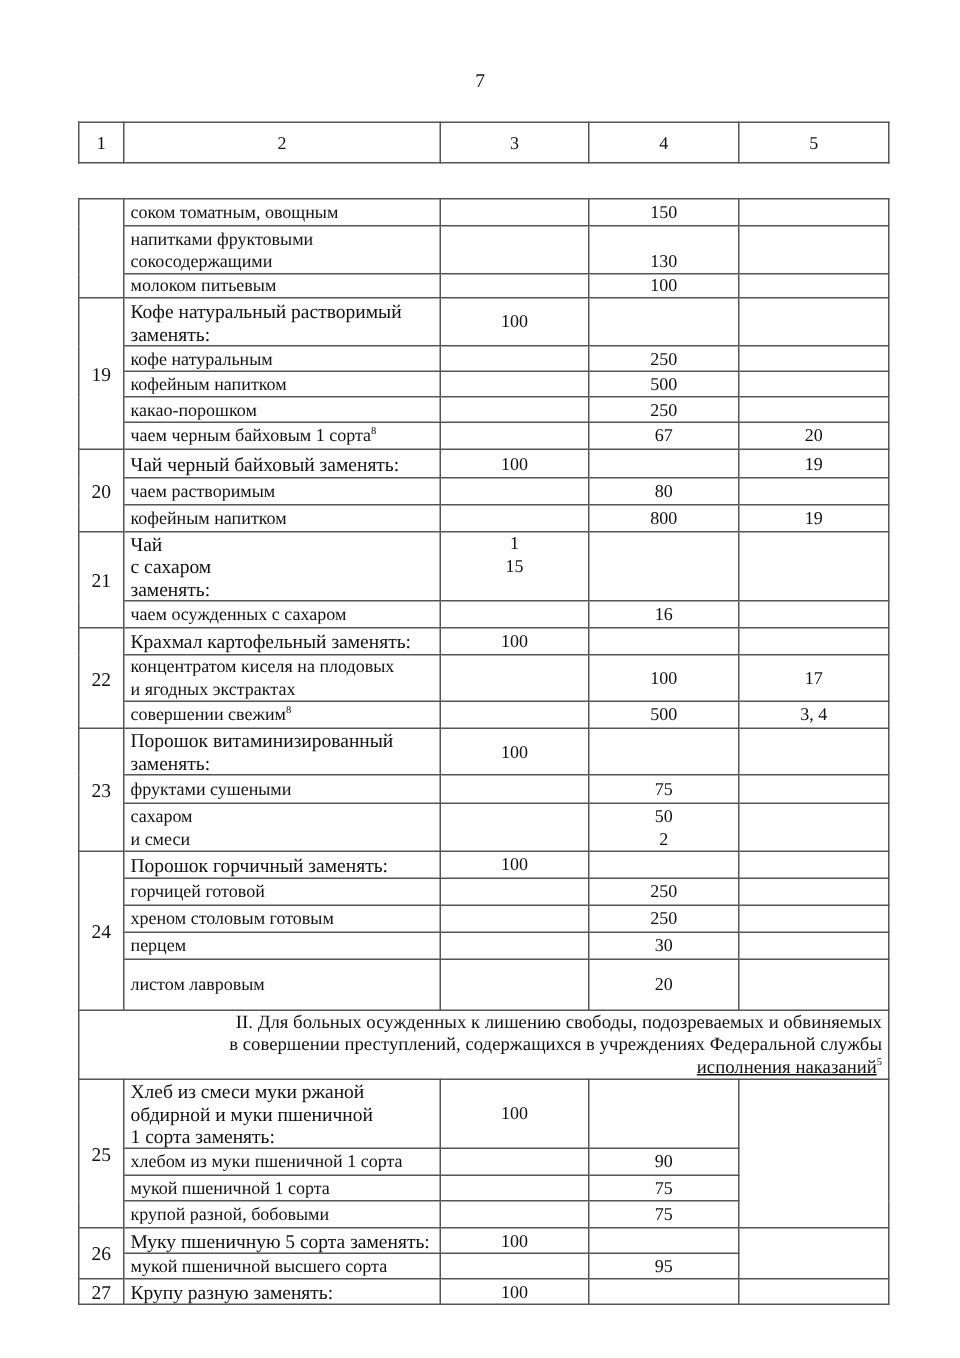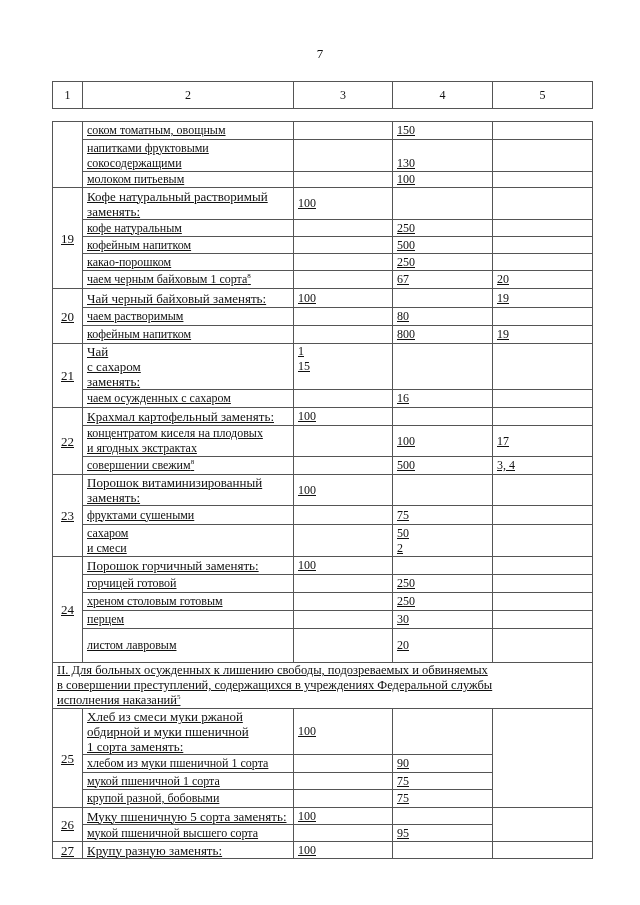--- a/index.html
+++ b/index.html
@@ -3,27 +3,27 @@
 <meta charset="utf-8">
 <style>
   html, body { margin: 0; padding: 0; background: #ffffff; }
   body { width: 640px; height: 905px; position: relative; overflow: hidden;
          font-family: "Liberation Serif", "DejaVu Serif", serif; color: #111; }
   .page-number { position: absolute; top: 46px; left: 0; width: 640px; text-align: center; font-size: 13px; }
   table { border-collapse: collapse; position: absolute; left: 52px; table-layout: fixed; }
   td { border: 1px solid #555; padding: 0 4px; font-size: 12px; line-height: 15px; vertical-align: middle; }
   .hdr { top: 81px; }
   .hdr td { height: 26px; text-align: center; font-size: 12px; }
-  .body { top: 121px; text-decoration: underline; }
+  .body { top: 132px; }
   col.c1 { width: 30px; } col.c2 { width: 211px; } col.c3 { width: 99px; } col.c4 { width: 100px; } col.c5 { width: 100px; }
   .num { text-align: center; font-size: 13px; }
-  .ctr { }
+  .ctr { text-align: center; }
   .l2 { font-size: 13px; margin-top: 44px; }
   sup { font-size: 7px; line-height: 0; }
-  .section { text-align: left; font-size: 12.5px; line-height: 15px; }
+  .section { text-align: right; font-size: 12.5px; line-height: 15px; }
   .u { text-decoration: underline; }
   .bot { vertical-align: bottom; }
 </style>
 </head>
 <body>
 
 <div class="page-number">7</div>
 
 <table class="hdr">
   <colgroup>

